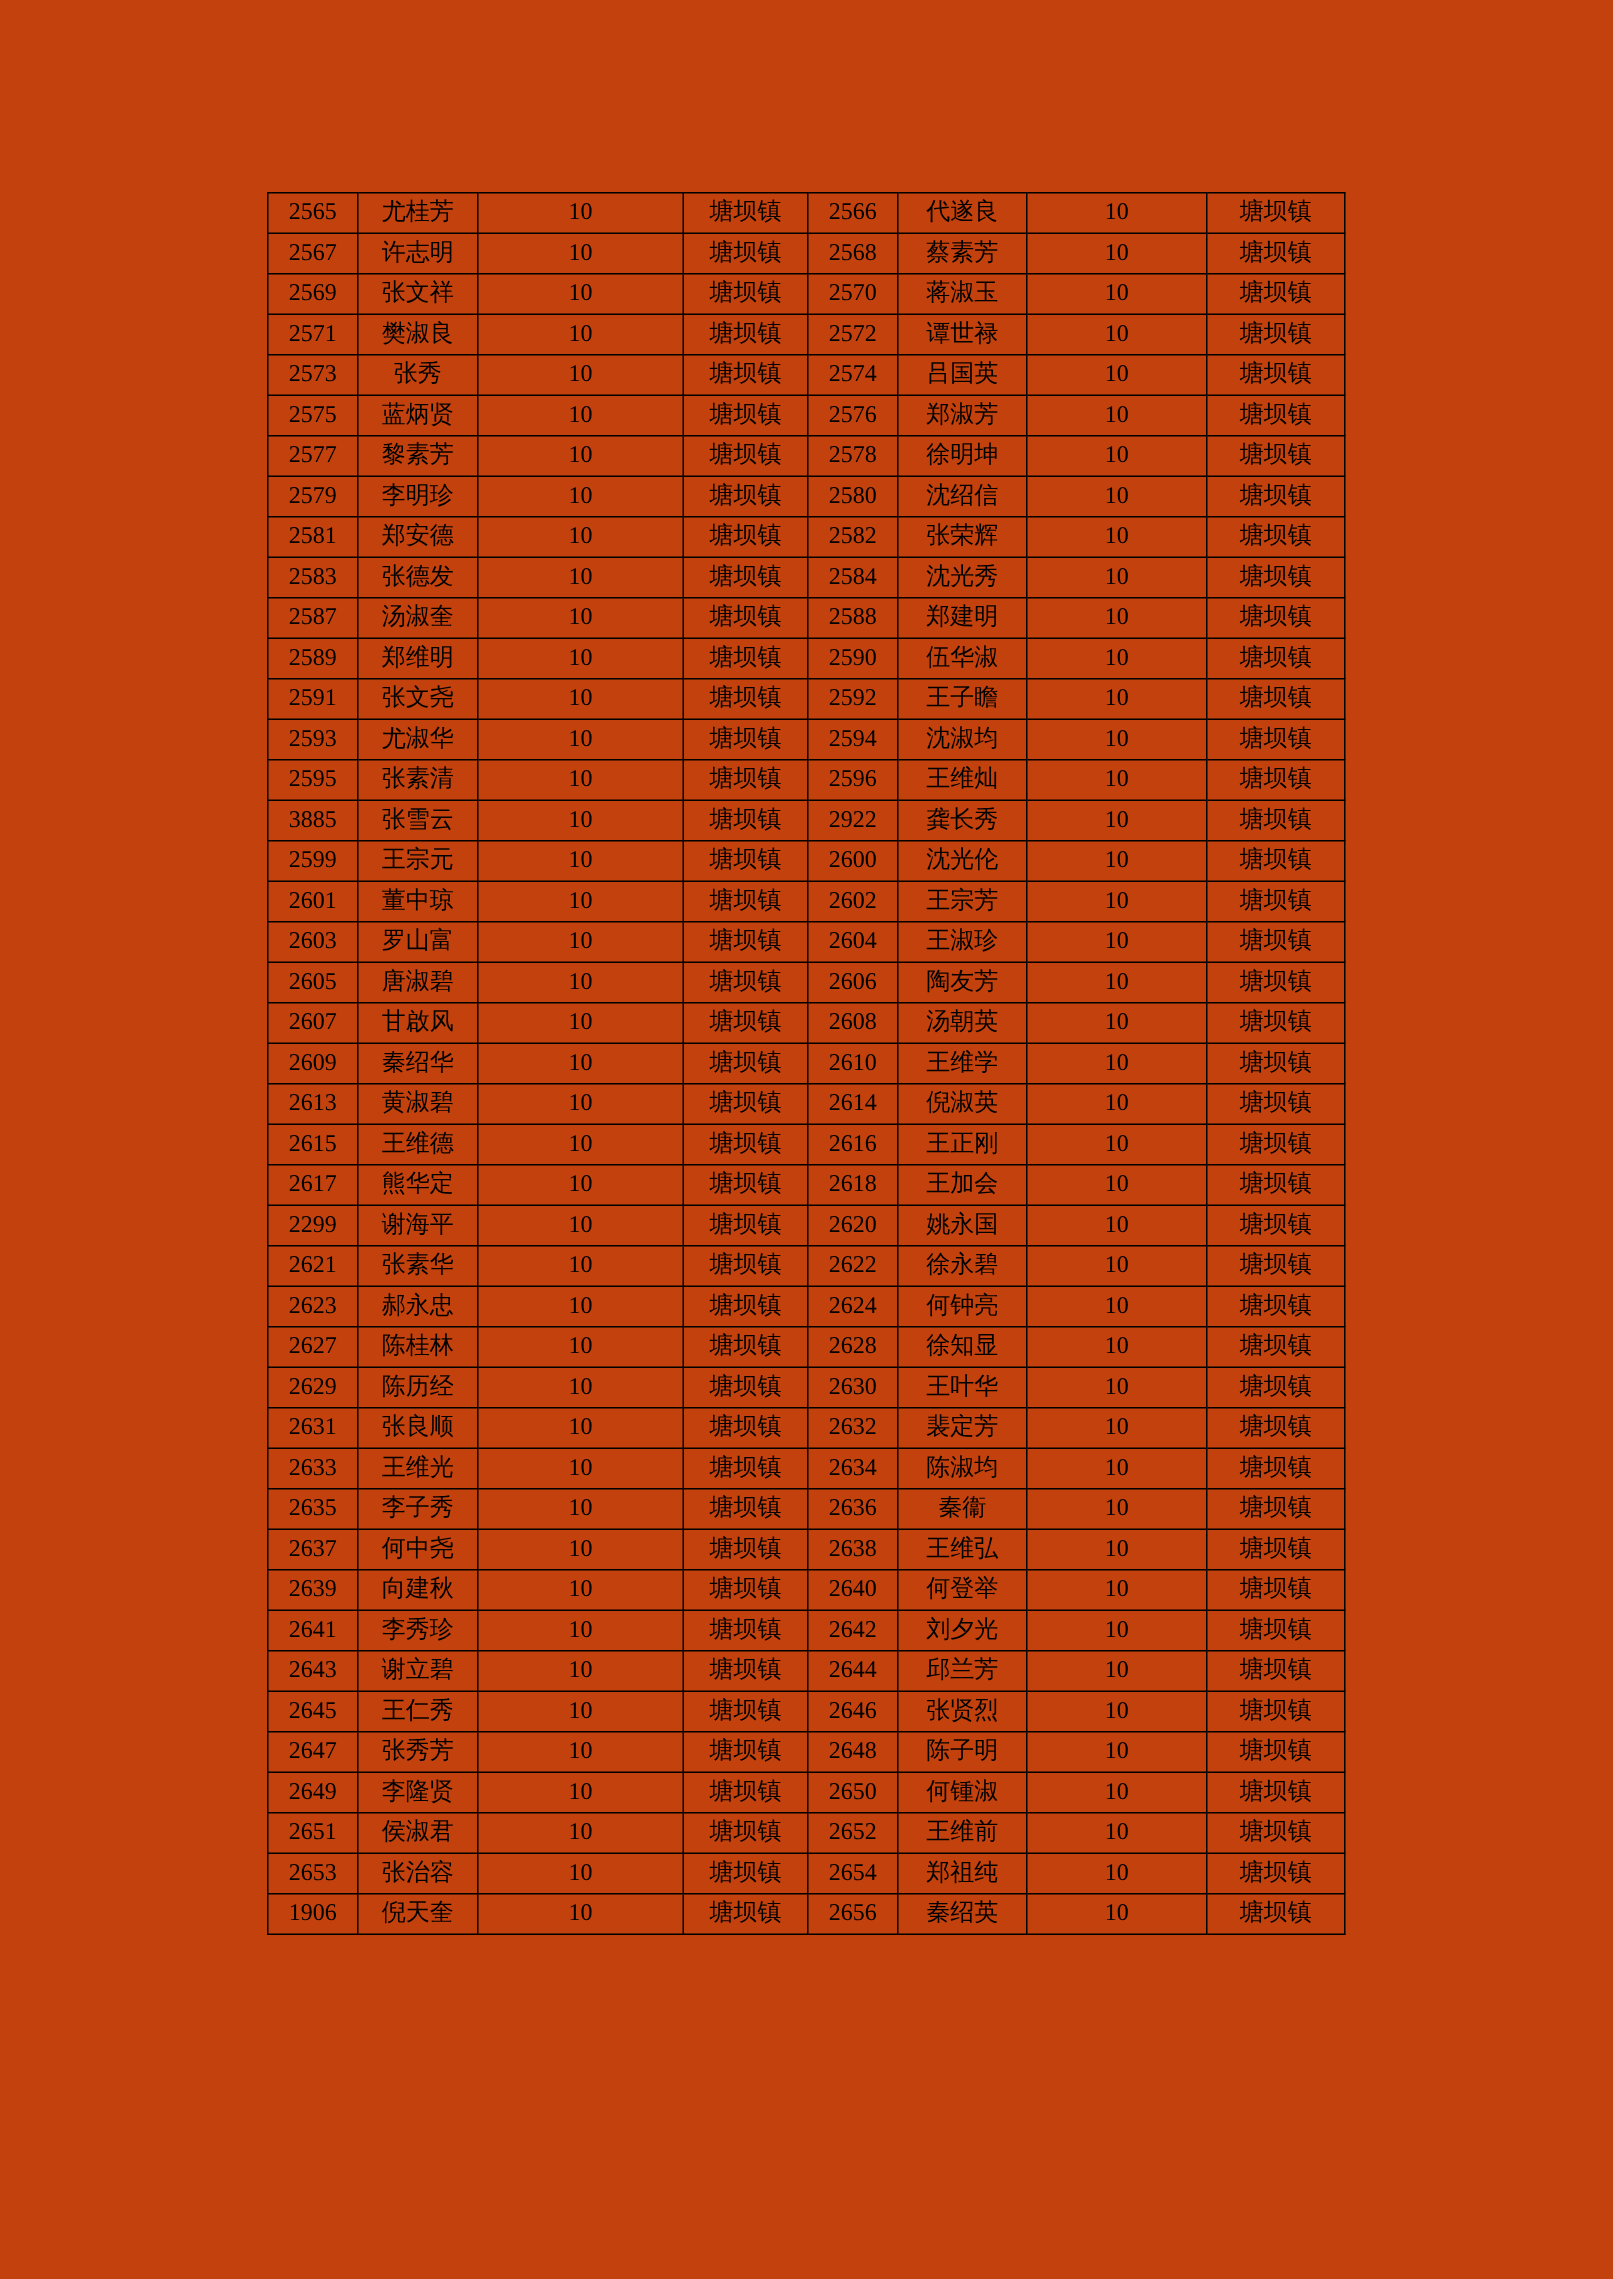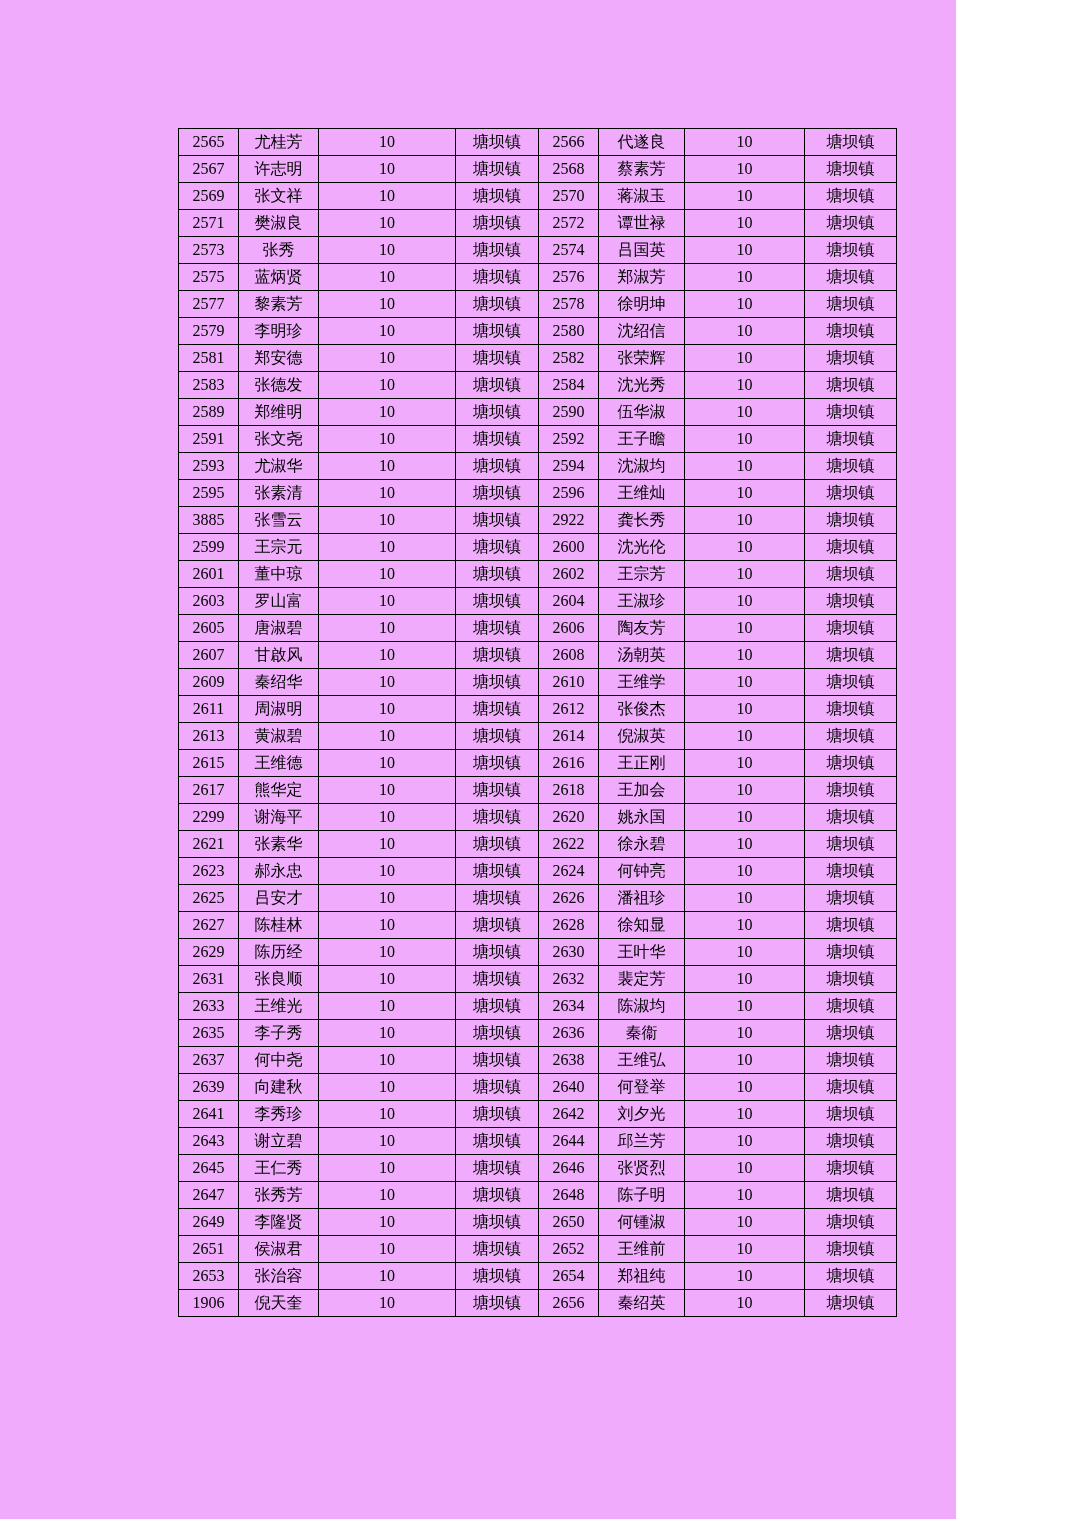--- a/index.html
+++ b/index.html
@@ -8,23 +8,23 @@
   }
   body {
     width: 1075px;
     height: 1519px;
     background: #ffffff;
     font-family: "Liberation Serif", "DejaVu Serif", serif;
     color: #000000;
   }
   .page {
     position: relative;
-    width: 956px;
+    width: 1075px;
     height: 1519px;
-    background: #f0abfc;
+    background: #c2410c;
     overflow: hidden;
   }
   table.roster {
     border-collapse: collapse;
     position: absolute;
     left: 178px;
     top: 128px;
     table-layout: fixed;
   }
   table.roster td {
@@ -149,20 +149,30 @@
           <td>2583</td>
           <td>张德发</td>
           <td>10</td>
           <td>塘坝镇</td>
           <td>2584</td>
           <td>沈光秀</td>
           <td>10</td>
           <td>塘坝镇</td>
         </tr>
         <tr>
+          <td>2587</td>
+          <td>汤淑奎</td>
+          <td>10</td>
+          <td>塘坝镇</td>
+          <td>2588</td>
+          <td>郑建明</td>
+          <td>10</td>
+          <td>塘坝镇</td>
+        </tr>
+        <tr>
           <td>2589</td>
           <td>郑维明</td>
           <td>10</td>
           <td>塘坝镇</td>
           <td>2590</td>
           <td>伍华淑</td>
           <td>10</td>
           <td>塘坝镇</td>
         </tr>
         <tr>
@@ -259,30 +269,20 @@
           <td>2609</td>
           <td>秦绍华</td>
           <td>10</td>
           <td>塘坝镇</td>
           <td>2610</td>
           <td>王维学</td>
           <td>10</td>
           <td>塘坝镇</td>
         </tr>
         <tr>
-          <td>2611</td>
-          <td>周淑明</td>
-          <td>10</td>
-          <td>塘坝镇</td>
-          <td>2612</td>
-          <td>张俊杰</td>
-          <td>10</td>
-          <td>塘坝镇</td>
-        </tr>
-        <tr>
           <td>2613</td>
           <td>黄淑碧</td>
           <td>10</td>
           <td>塘坝镇</td>
           <td>2614</td>
           <td>倪淑英</td>
           <td>10</td>
           <td>塘坝镇</td>
         </tr>
         <tr>
@@ -325,30 +325,20 @@
           <td>10</td>
           <td>塘坝镇</td>
         </tr>
         <tr>
           <td>2623</td>
           <td>郝永忠</td>
           <td>10</td>
           <td>塘坝镇</td>
           <td>2624</td>
           <td>何钟亮</td>
-          <td>10</td>
-          <td>塘坝镇</td>
-        </tr>
-        <tr>
-          <td>2625</td>
-          <td>吕安才</td>
-          <td>10</td>
-          <td>塘坝镇</td>
-          <td>2626</td>
-          <td>潘祖珍</td>
           <td>10</td>
           <td>塘坝镇</td>
         </tr>
         <tr>
           <td>2627</td>
           <td>陈桂林</td>
           <td>10</td>
           <td>塘坝镇</td>
           <td>2628</td>
           <td>徐知显</td>

